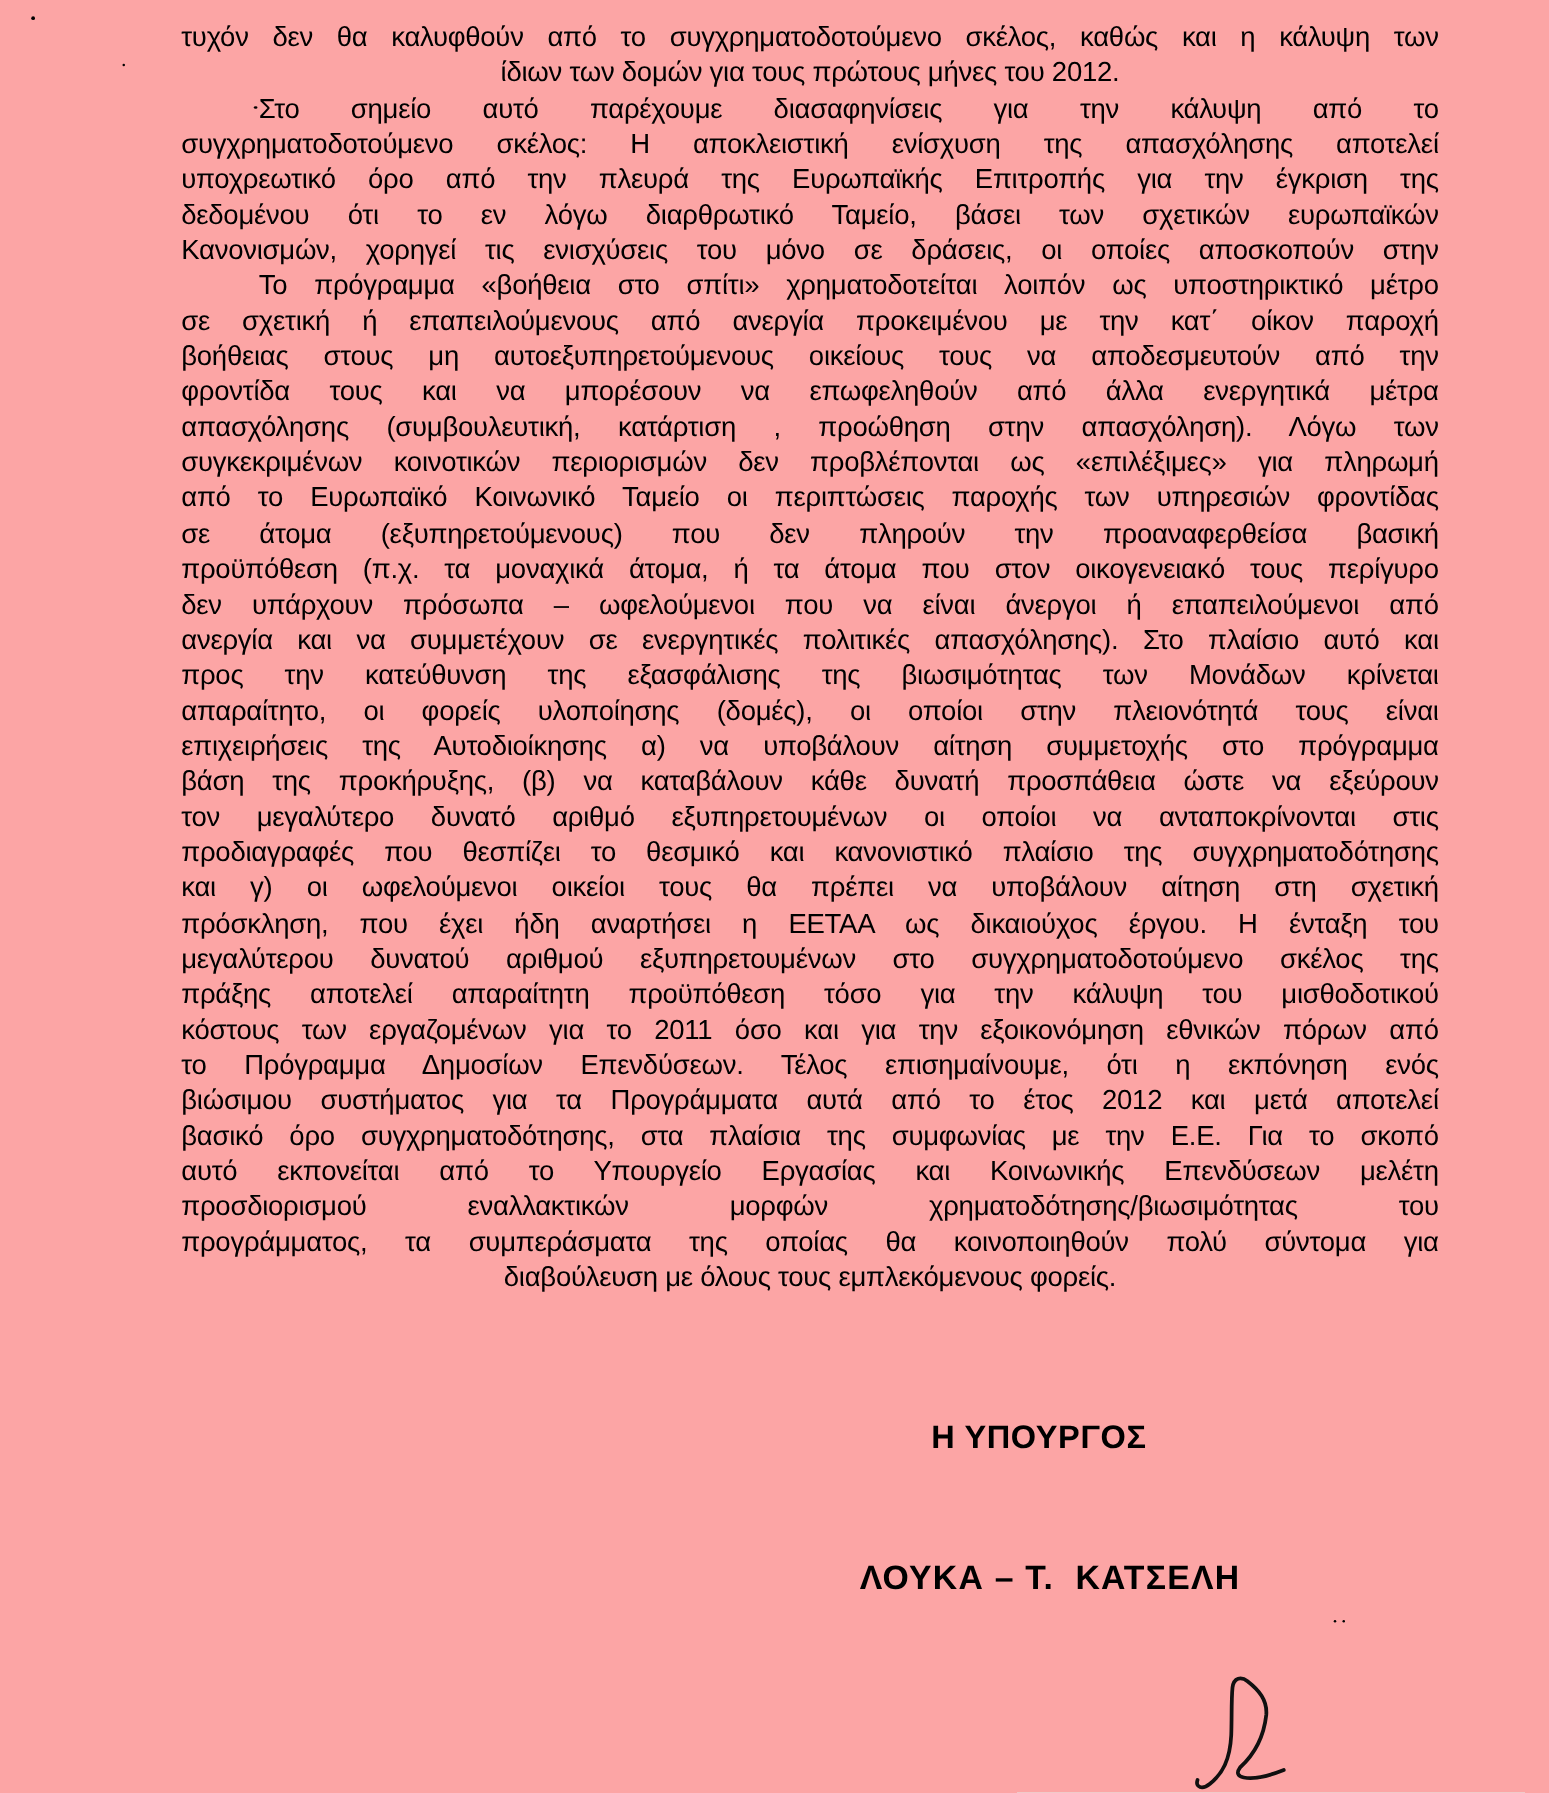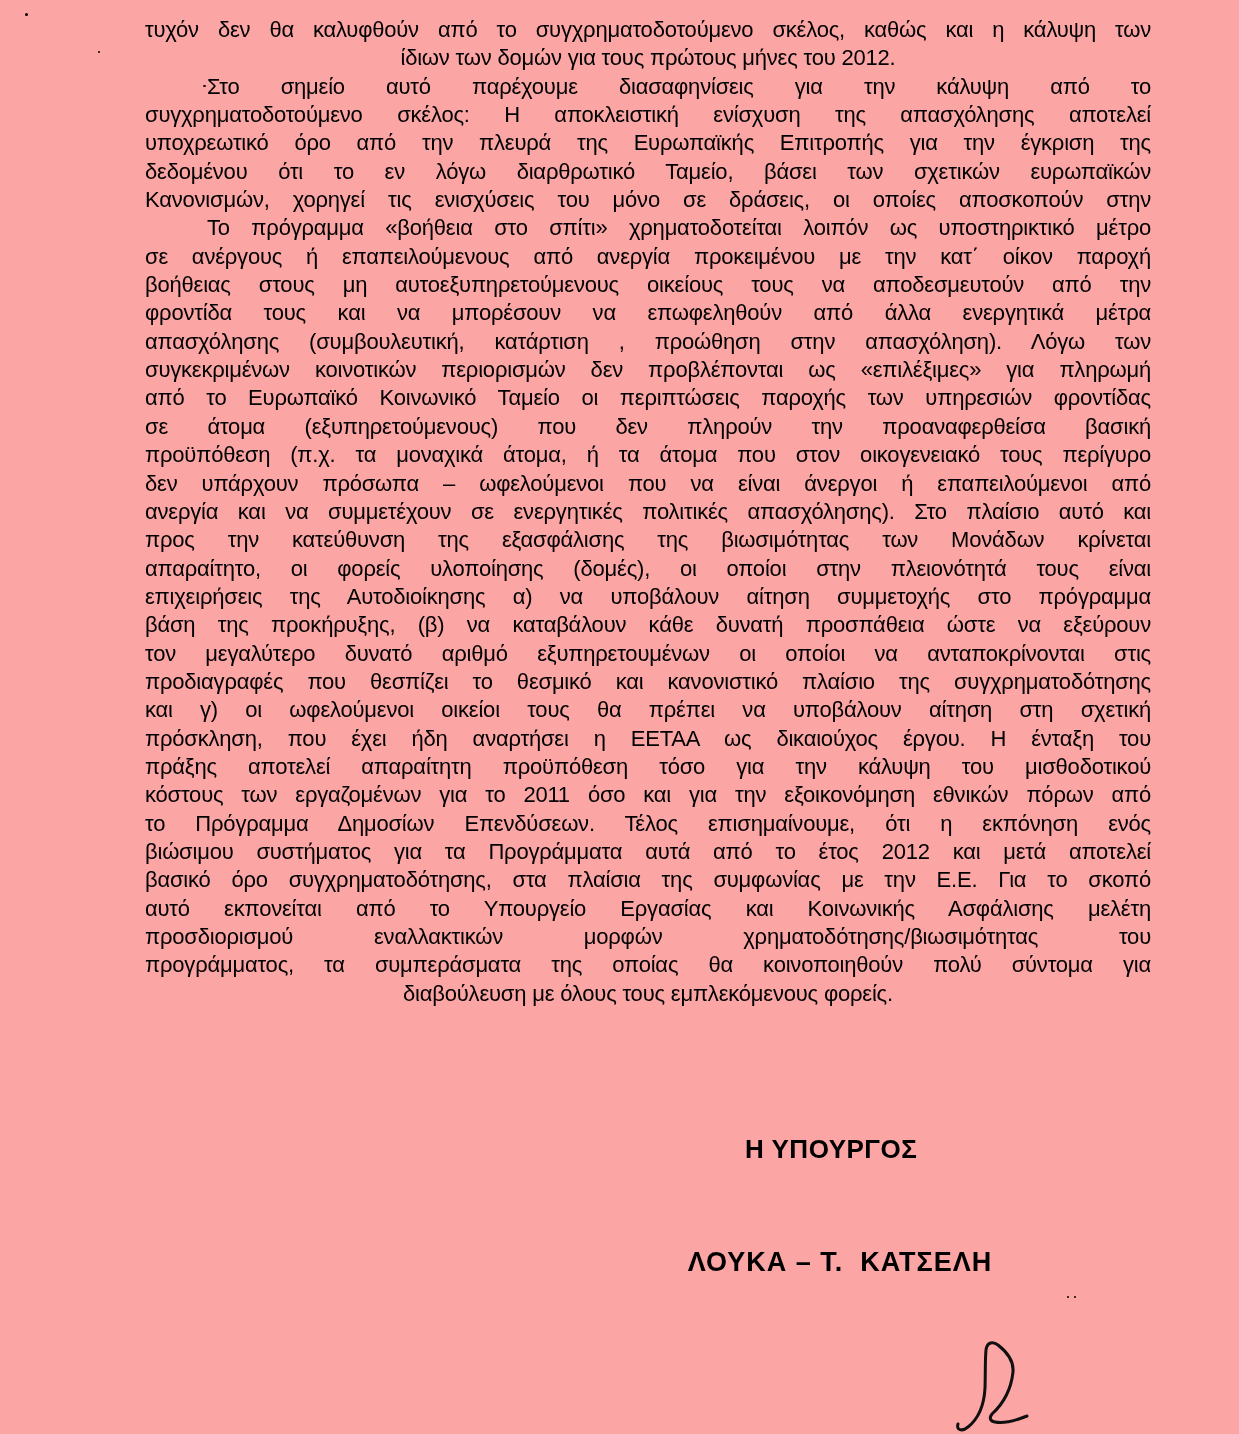--- a/index.html
+++ b/index.html
@@ -49,44 +49,45 @@
     <div class="ln j">τυχόν δεν θα καλυφθούν από το συγχρηματοδοτούμενο σκέλος, καθώς και η κάλυψη των</div>
     <div class="ln">ίδιων των δομών για τους πρώτους μήνες του 2012.</div>
 
     <div class="ln j ind">Στο σημείο αυτό παρέχουμε διασαφηνίσεις για την κάλυψη από το</div>
     <div class="ln j">συγχρηματοδοτούμενο σκέλος: Η αποκλειστική ενίσχυση της απασχόλησης αποτελεί</div>
     <div class="ln j">υποχρεωτικό όρο από την πλευρά της Ευρωπαϊκής Επιτροπής για την έγκριση της</div>
     <div class="ln j">δεδομένου ότι το εν λόγω διαρθρωτικό Ταμείο, βάσει των σχετικών ευρωπαϊκών</div>
     <div class="ln j">Κανονισμών, χορηγεί τις ενισχύσεις του μόνο σε δράσεις, οι οποίες αποσκοπούν στην</div>
 
     <div class="ln j ind">Το πρόγραμμα «βοήθεια στο σπίτι»  χρηματοδοτείται λοιπόν ως υποστηρικτικό μέτρο</div>
-    <div class="ln j">σε ανέργους ή επαπειλούμενους από ανεργία προκειμένου με την κατ΄ οίκον παροχή</div>
+    <div class="ln j">σε σχετική ή επαπειλούμενους από ανεργία προκειμένου με την κατ΄ οίκον παροχή</div>
     <div class="ln j">βοήθειας στους μη αυτοεξυπηρετούμενους οικείους τους να αποδεσμευτούν από την</div>
     <div class="ln j">φροντίδα τους και να μπορέσουν να επωφεληθούν από άλλα ενεργητικά μέτρα</div>
     <div class="ln j">απασχόλησης (συμβουλευτική, κατάρτιση , προώθηση στην απασχόληση). Λόγω των</div>
     <div class="ln j">συγκεκριμένων κοινοτικών περιορισμών δεν  προβλέπονται ως «επιλέξιμες» για πληρωμή</div>
     <div class="ln j">από το Ευρωπαϊκό Κοινωνικό Ταμείο οι περιπτώσεις παροχής των υπηρεσιών φροντίδας</div>
     <div class="ln j">σε άτομα (εξυπηρετούμενους) που δεν πληρούν την προαναφερθείσα βασική</div>
     <div class="ln j">προϋπόθεση (π.χ. τα μοναχικά άτομα, ή τα άτομα που στον οικογενειακό τους περίγυρο</div>
     <div class="ln j">δεν υπάρχουν πρόσωπα – ωφελούμενοι που να είναι άνεργοι ή επαπειλούμενοι από</div>
     <div class="ln j">ανεργία και να συμμετέχουν σε ενεργητικές πολιτικές απασχόλησης). Στο πλαίσιο αυτό και</div>
     <div class="ln j">προς την κατεύθυνση της εξασφάλισης της βιωσιμότητας των Μονάδων κρίνεται</div>
     <div class="ln j">απαραίτητο, οι φορείς υλοποίησης (δομές), οι οποίοι στην πλειονότητά τους είναι</div>
     <div class="ln j">επιχειρήσεις της Αυτοδιοίκησης α) να υποβάλουν αίτηση συμμετοχής στο πρόγραμμα</div>
     <div class="ln j">βάση της προκήρυξης, (β) να καταβάλουν κάθε δυνατή προσπάθεια ώστε να εξεύρουν</div>
     <div class="ln j">τον μεγαλύτερο δυνατό αριθμό εξυπηρετουμένων οι οποίοι να ανταποκρίνονται στις</div>
     <div class="ln j">προδιαγραφές που θεσπίζει το θεσμικό και κανονιστικό πλαίσιο της συγχρηματοδότησης</div>
     <div class="ln j">και γ) οι ωφελούμενοι οικείοι τους θα πρέπει να υποβάλουν αίτηση στη σχετική</div>
     <div class="ln j">πρόσκληση, που έχει ήδη αναρτήσει η ΕΕΤΑΑ ως δικαιούχος έργου. Η ένταξη του</div>
+    <div class="ln j">μεγαλύτερου δυνατού αριθμού εξυπηρετουμένων στο συγχρηματοδοτούμενο σκέλος της</div>
     <div class="ln j">πράξης αποτελεί απαραίτητη προϋπόθεση τόσο για την κάλυψη του μισθοδοτικού</div>
     <div class="ln j">κόστους  των εργαζομένων για το 2011 όσο και για την εξοικονόμηση εθνικών πόρων από</div>
     <div class="ln j">το Πρόγραμμα Δημοσίων Επενδύσεων. Τέλος επισημαίνουμε, ότι η εκπόνηση ενός</div>
     <div class="ln j">βιώσιμου συστήματος για τα Προγράμματα αυτά από το έτος 2012 και μετά αποτελεί</div>
     <div class="ln j">βασικό όρο συγχρηματοδότησης, στα πλαίσια της συμφωνίας με την Ε.Ε. Για το σκοπό</div>
-    <div class="ln j">αυτό εκπονείται από το Υπουργείο Εργασίας και Κοινωνικής Ασφάλισης  μελέτη</div>
+    <div class="ln j">αυτό εκπονείται από το Υπουργείο Εργασίας και Κοινωνικής Επενδύσεων  μελέτη</div>
     <div class="ln j">προσδιορισμού εναλλακτικών μορφών χρηματοδότησης/βιωσιμότητας του</div>
     <div class="ln j">προγράμματος, τα συμπεράσματα της οποίας θα κοινοποιηθούν πολύ σύντομα για</div>
     <div class="ln">διαβούλευση με όλους τους εμπλεκόμενους φορείς.</div>
   </div>
 
   <div class="sig-title">Η ΥΠΟΥΡΓΟΣ</div>
   <div class="sig-name">ΛΟΥΚΑ – Τ.  ΚΑΤΣΕΛΗ</div>
 
   <svg class="squiggle" width="110" height="104" viewBox="0 0 110 104" aria-hidden="true">
     <path d="M13,94 C11,100 17,102 23,97 C33,89 39,78 40,58 C40.5,45 40,30 41,20

